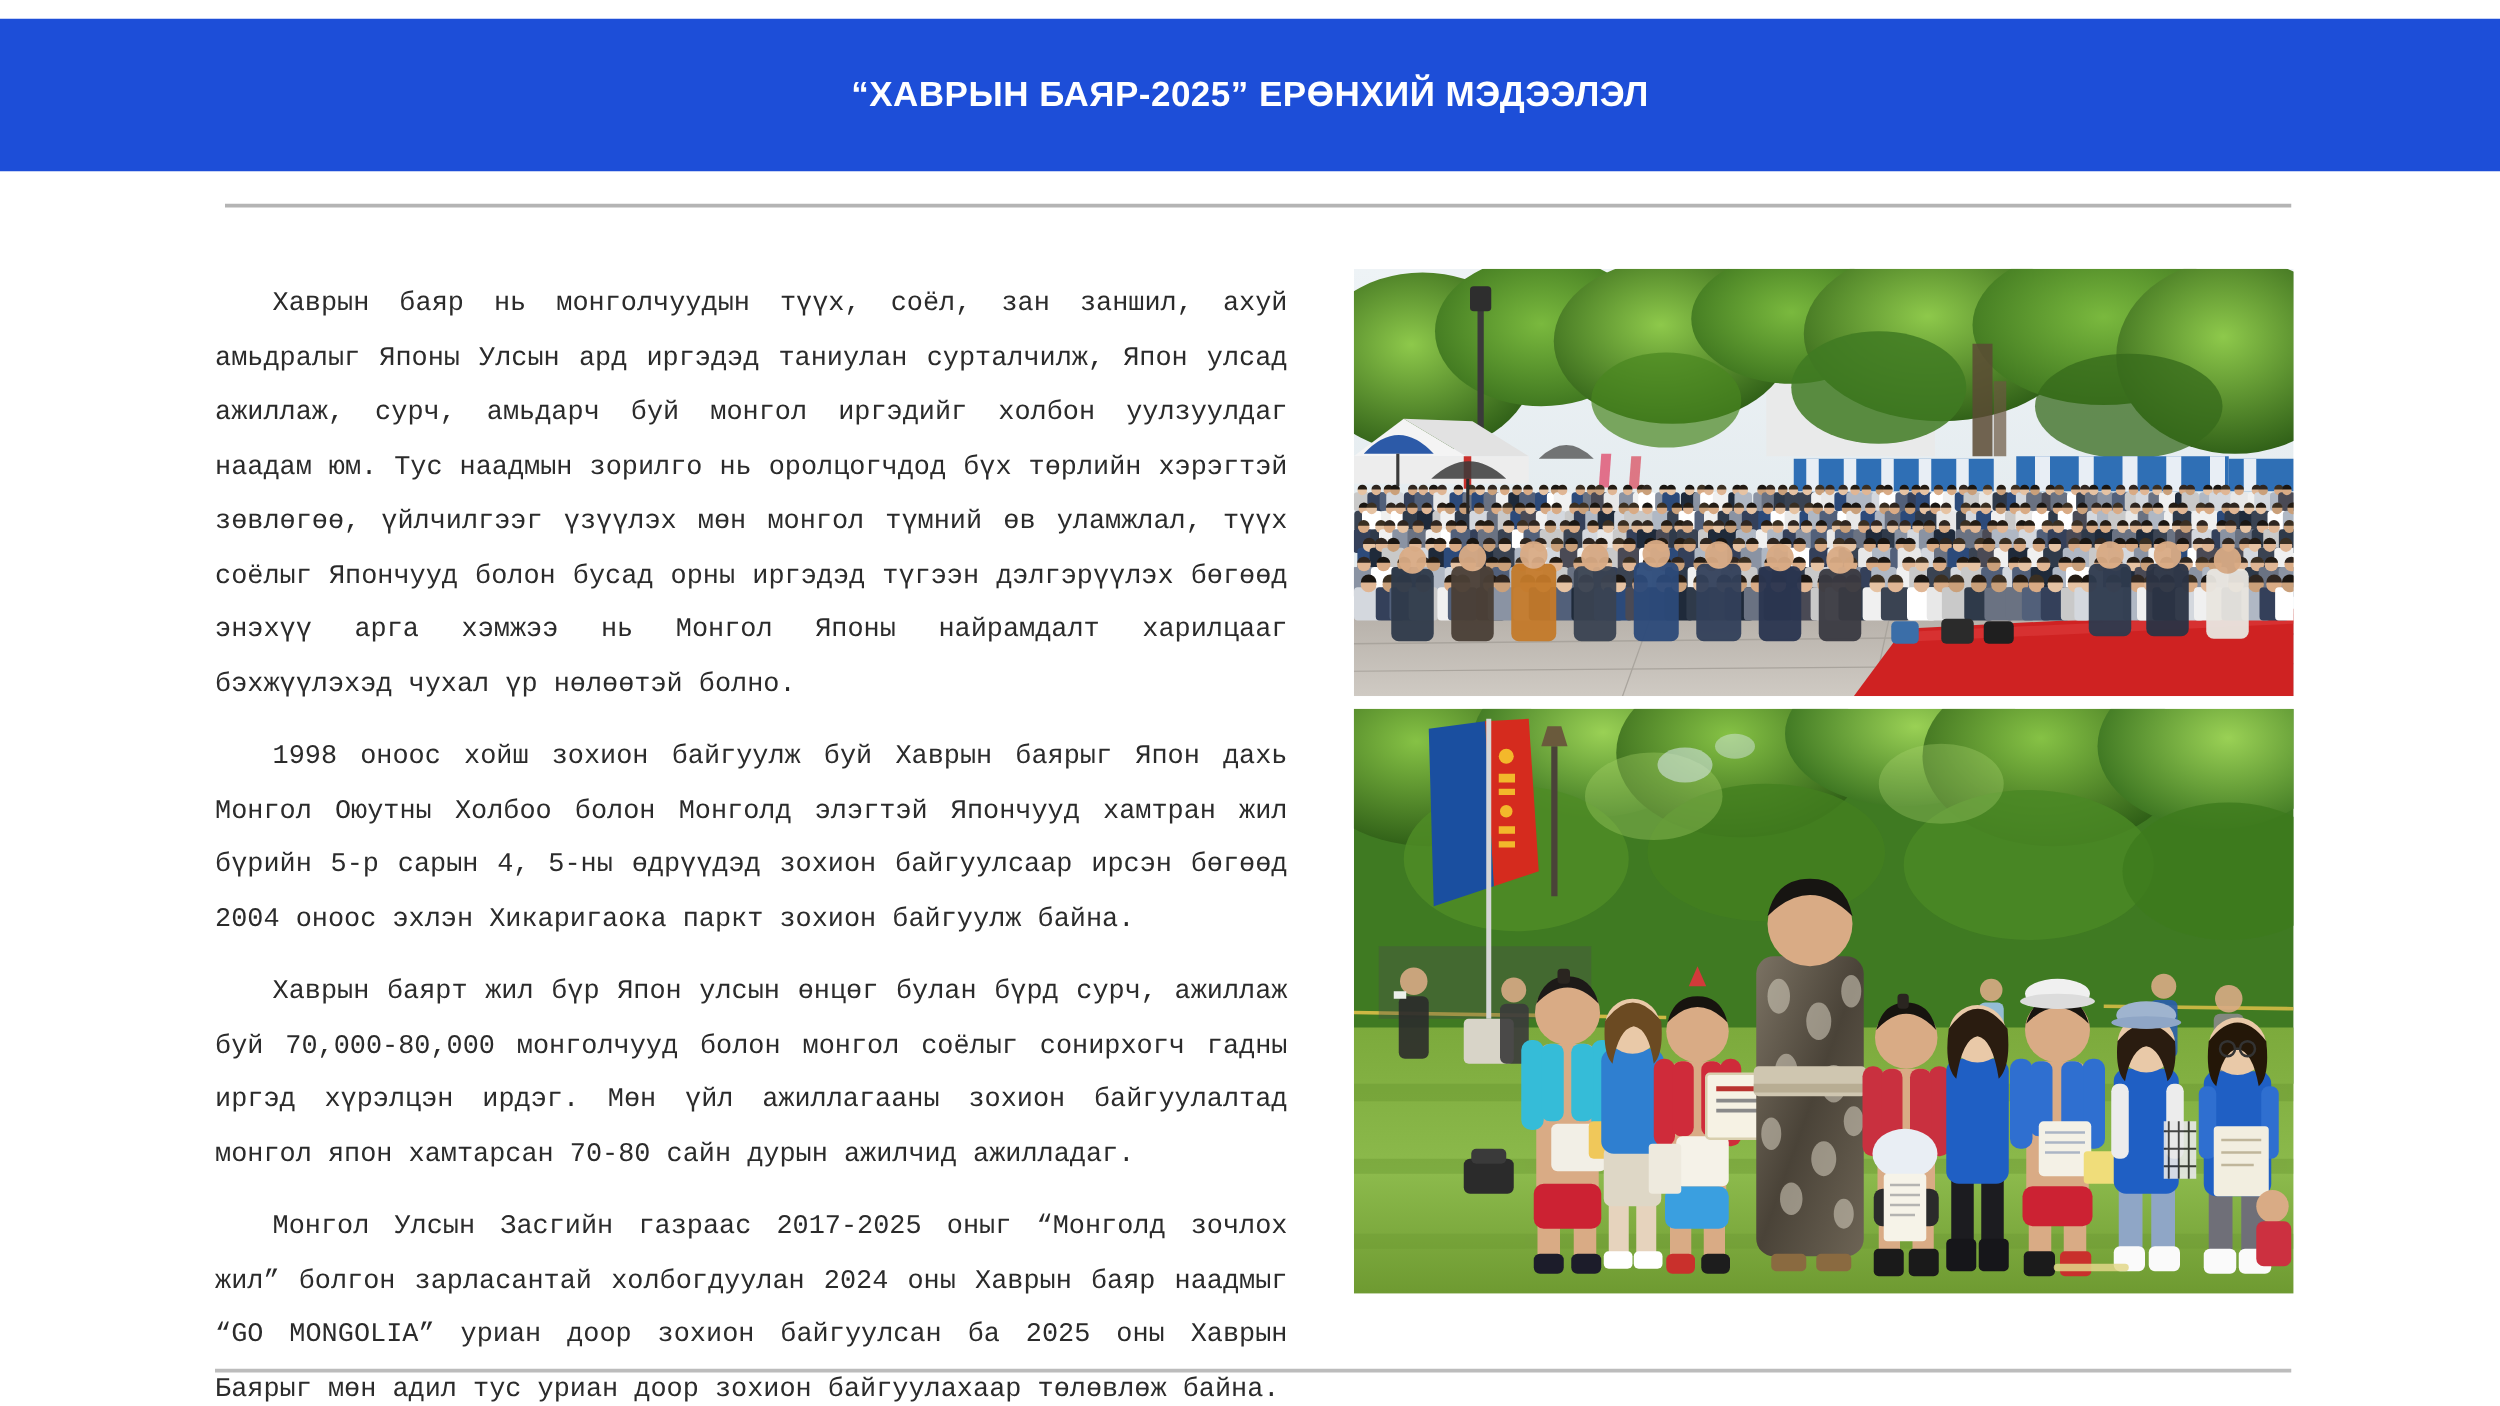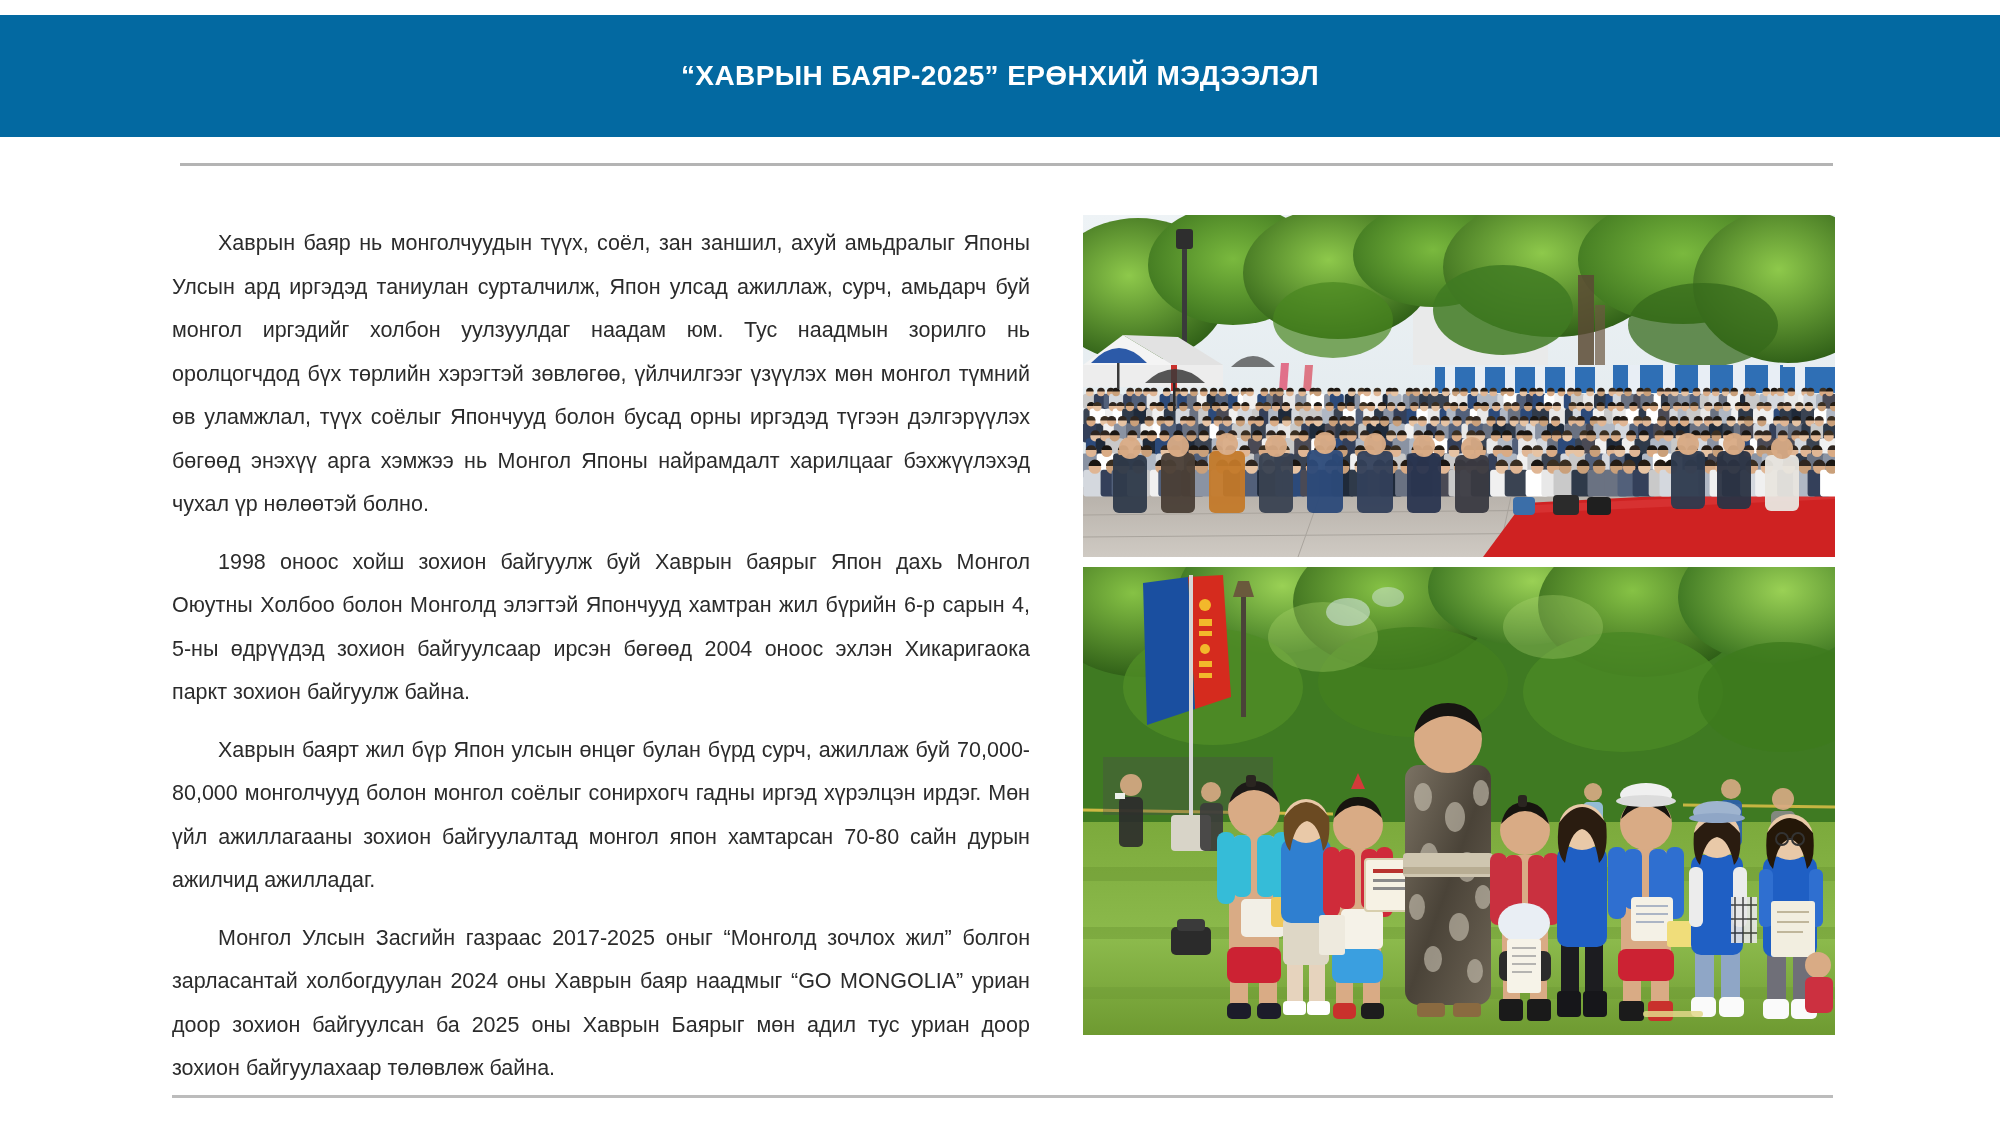--- a/index.html
+++ b/index.html
@@ -15,21 +15,21 @@
     position: relative;
   }
 
   
   .header-bar {
     position: absolute;
     left: 0;
     top: 15px;
     width: 2000px;
     height: 122px;
-    background: #0369a1;
+    background: #1d4ed8;
     display: flex;
     align-items: center;
     justify-content: center;
   }
   .header-title {
     color: #ffffff;
     font-size: 28px;
     font-weight: bold;
     letter-spacing: 0.4px;
     text-align: center;
@@ -62,21 +62,21 @@
     top: 222px;
     width: 858px;
   }
   .para {
     color: #2b2b2b;
     font-size: 21.5px;
     line-height: 43.5px;
     text-align: justify;
     text-indent: 46px;
     margin: 0 0 14px 0;
-    font-family: Liberation Sans, sans-serif;
+    font-family: Liberation Mono, monospace;
     -webkit-hyphens: none;
     hyphens: none;
   }
   .para:last-child { margin-bottom: 0; }
 
   
   .photo {
     position: absolute;
     overflow: hidden;
   }
@@ -98,21 +98,21 @@
 <body>
 
 <div class="header-bar">
   <div class="header-title">“ХАВРЫН БАЯР-2025” ЕРӨНХИЙ МЭДЭЭЛЭЛ</div>
 </div>
 
 <div class="rule-top"></div>
 
 <div class="text-column">
   <p class="para">Хаврын баяр нь монголчуудын түүх, соёл, зан заншил, ахуй амьдралыг Японы Улсын ард иргэдэд таниулан сурталчилж, Япон улсад ажиллаж, сурч, амьдарч буй монгол иргэдийг холбон уулзуулдаг наадам юм. Тус наадмын зорилго нь оролцогчдод бүх төрлийн хэрэгтэй зөвлөгөө, үйлчилгээг үзүүлэх мөн монгол түмний өв уламжлал, түүх соёлыг Япончууд болон бусад орны иргэдэд түгээн дэлгэрүүлэх бөгөөд энэхүү арга хэмжээ нь Монгол Японы найрамдалт харилцааг бэхжүүлэхэд чухал үр нөлөөтэй болно.</p>
-  <p class="para">1998 оноос хойш зохион байгуулж буй Хаврын баярыг Япон дахь Монгол Оюутны Холбоо болон Монголд элэгтэй Япончууд хамтран жил бүрийн 6-р сарын 4, 5-ны өдрүүдэд зохион байгуулсаар ирсэн бөгөөд 2004 оноос эхлэн Хикаригаока паркт зохион байгуулж байна.</p>
+  <p class="para">1998 оноос хойш зохион байгуулж буй Хаврын баярыг Япон дахь Монгол Оюутны Холбоо болон Монголд элэгтэй Япончууд хамтран жил бүрийн 5-р сарын 4, 5-ны өдрүүдэд зохион байгуулсаар ирсэн бөгөөд 2004 оноос эхлэн Хикаригаока паркт зохион байгуулж байна.</p>
   <p class="para">Хаврын баярт жил бүр Япон улсын өнцөг булан бүрд сурч, ажиллаж буй 70,000-80,000 монголчууд болон монгол соёлыг сонирхогч гадны иргэд хүрэлцэн ирдэг. Мөн үйл ажиллагааны зохион байгуулалтад монгол япон хамтарсан 70-80 сайн дурын ажилчид ажилладаг.</p>
   <p class="para">Монгол Улсын Засгийн газраас 2017-2025 оныг “Монголд зочлох жил” болгон зарласантай холбогдуулан 2024 оны Хаврын баяр наадмыг “GO MONGOLIA” уриан доор зохион байгуулсан ба 2025 оны Хаврын Баярыг мөн адил тус уриан доор зохион байгуулахаар төлөвлөж байна.</p>
 </div>
 
 <div class="photo photo-top">
   <svg class="photo-canvas" viewBox="0 0 752 342" preserveAspectRatio="none">
     <defs>
       <linearGradient id="skyG" x1="0" y1="0" x2="0" y2="1">
         <stop offset="0%" stop-color="#eef3f6"></stop>
         <stop offset="100%" stop-color="#dde6ea"></stop>

